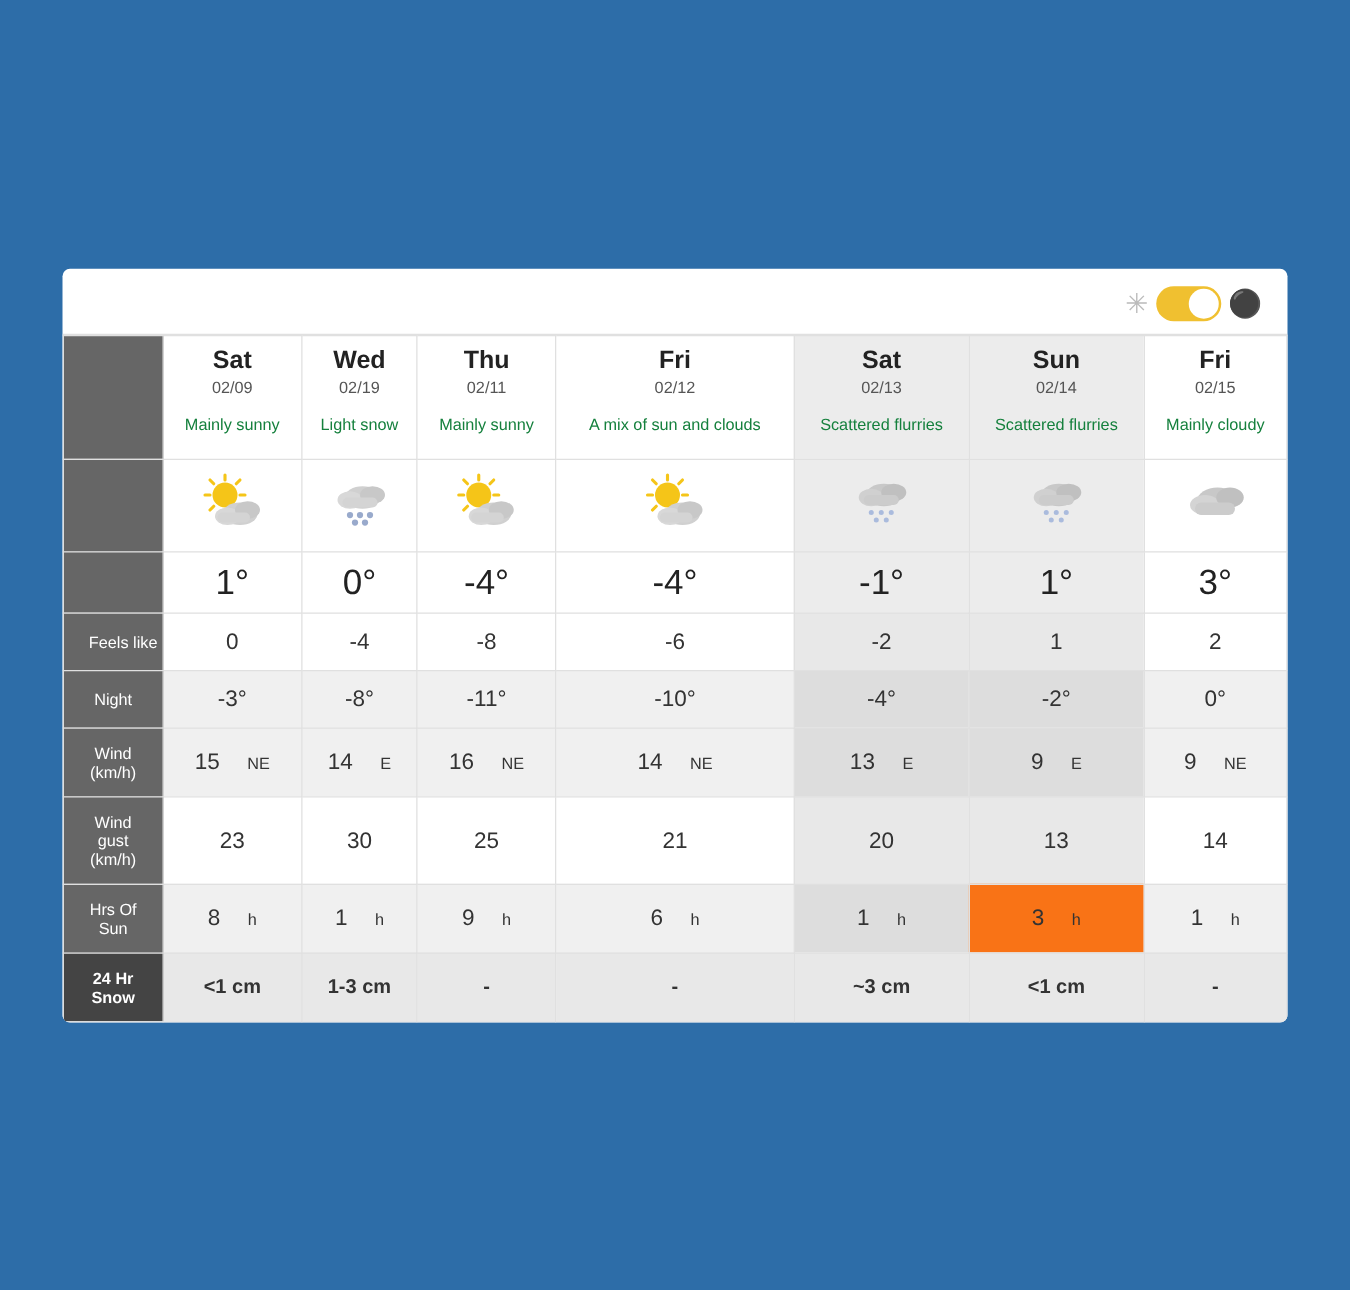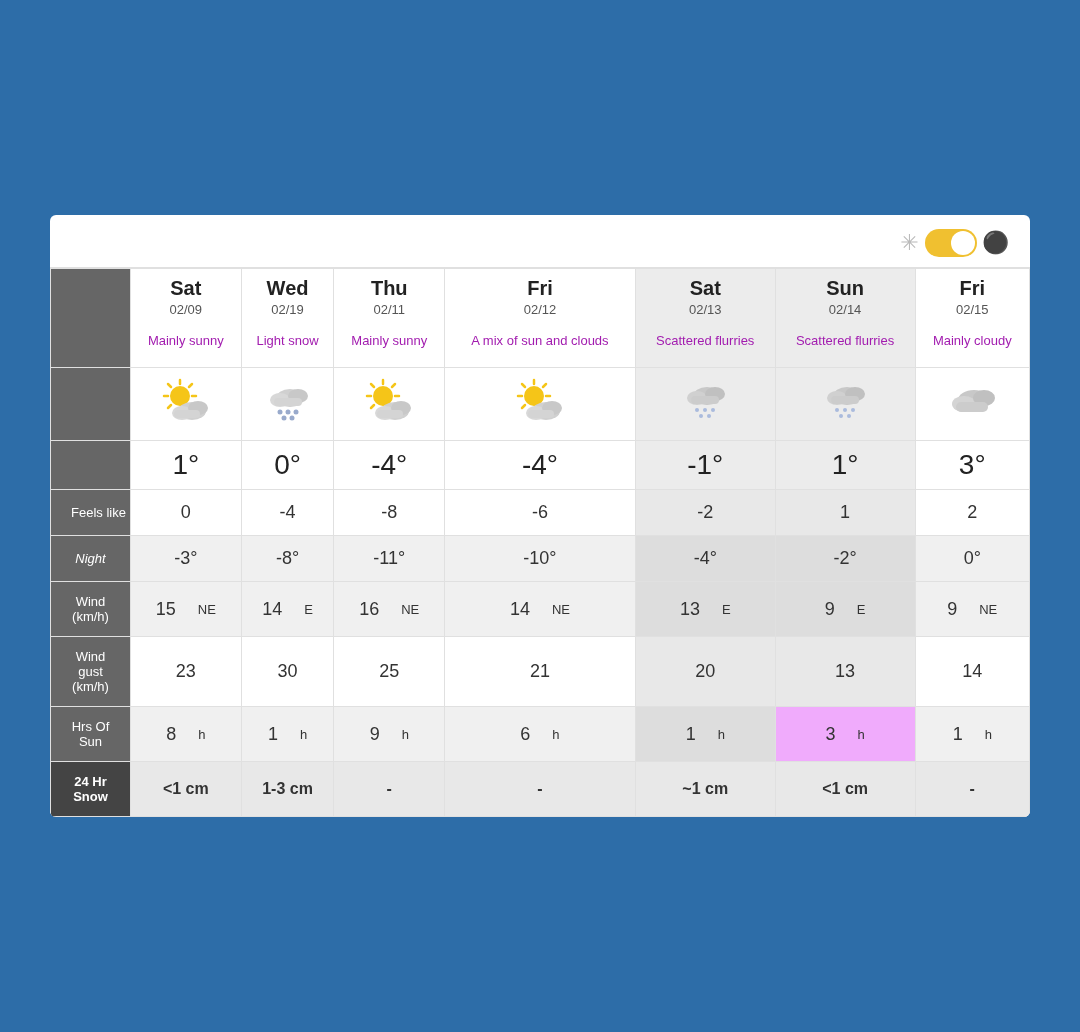--- a/index.html
+++ b/index.html
@@ -89,21 +89,21 @@
       font-weight: bold;
       color: #222;
     }
     .day-date {
       font-size: 13px;
       color: #555;
       margin-top: 2px;
     }
     .day-desc {
       font-size: 13px;
-      color: #a21caf;
+      color: #15803d;
       margin-top: 6px;
       min-height: 36px;
       display: flex;
       align-items: center;
       justify-content: center;
       text-align: center;
       line-height: 1.3;
     }
     .weather-icon-cell {
       background: #fff;
@@ -331,21 +331,21 @@
           <td class="label-col" style="white-space: pre-line; padding-left: 20px;">Feels like</td>
           <td>0</td>
           <td>-4</td>
           <td>-8</td>
           <td>-6</td>
           <td style="background: rgb(232, 232, 232);">-2</td>
           <td style="background: rgb(232, 232, 232);">1</td>
           <td>2</td>
         </tr>
         <tr class="data-row alt-bg">
-          <td class="label-col" style="white-space: pre-line; font-style: italic;">Night</td>
+          <td class="label-col" style="white-space: pre-line;">Night</td>
           <td>-3°</td>
           <td>-8°</td>
           <td>-11°</td>
           <td>-10°</td>
           <td style="background: rgb(221, 221, 221);">-4°</td>
           <td style="background: rgb(221, 221, 221);">-2°</td>
           <td>0°</td>
         </tr>
         <tr class="data-row alt-bg">
           <td class="label-col" style="white-space: pre-line;">Wind
@@ -371,29 +371,29 @@
           <td>14</td>
         </tr>
         <tr class="data-row alt-bg">
           <td class="label-col" style="white-space: pre-line; margin-left: 43px;">Hrs Of
 Sun</td>
           <td>8 <span class="wind-dir">h</span></td>
           <td>1 <span class="wind-dir">h</span></td>
           <td>9 <span class="wind-dir">h</span></td>
           <td>6 <span class="wind-dir">h</span></td>
           <td style="background: rgb(221, 221, 221);">1 <span class="wind-dir">h</span></td>
-          <td style="background: #f0abfc; text-align: center;">3 <span class="wind-dir">h</span></td>
+          <td style="background: #f97316; text-align: center;">3 <span class="wind-dir">h</span></td>
           <td>1 <span class="wind-dir">h</span></td>
         </tr>
         <tr class="data-row snow-row">
           <td class="label-col" style="white-space: pre-line;">24 Hr
 Snow</td>
           <td>&lt;1 cm</td>
           <td>1-3 cm</td>
           <td>-</td>
           <td>-</td>
-          <td>~1 cm</td>
+          <td>~3 cm</td>
           <td>&lt;1 cm</td>
           <td>-</td>
         </tr>
       </tbody>
   </table>
 </div>
 
 </body></html>

